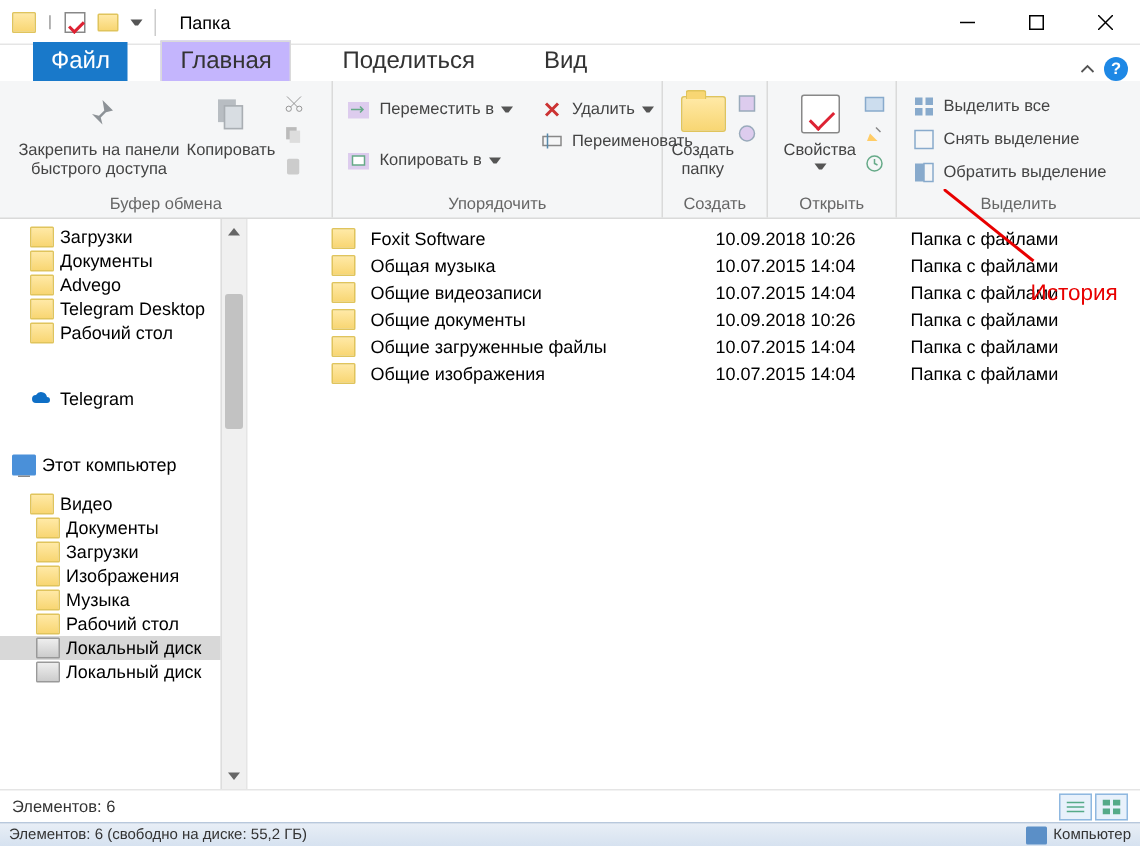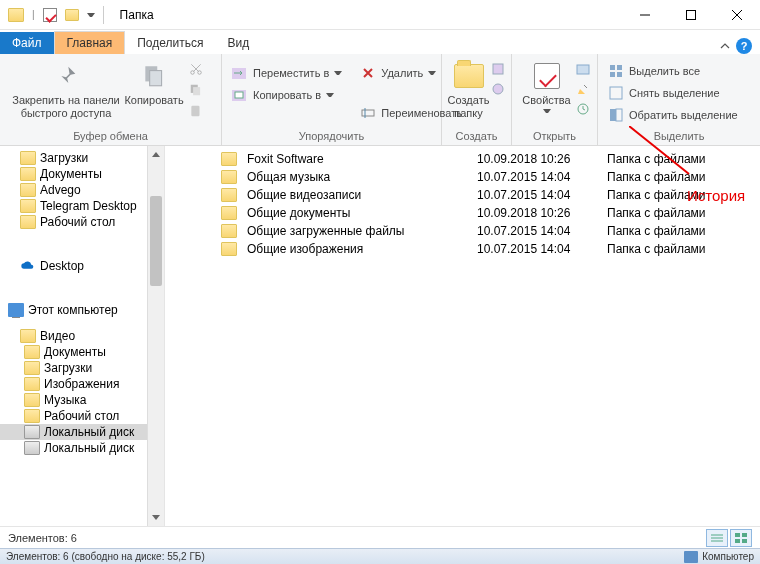--- a/index.html
+++ b/index.html
@@ -12,23 +12,23 @@
 .titlebar .chk { width: 14px; height: 14px; border: 1px solid #888; position: relative; }
 .titlebar .chk::after { content:""; position:absolute; left:2px; top:5px; width:8px; height:4px; border-left:2px solid #d23; border-bottom:2px solid #d23; transform: rotate(-45deg); }
 .titlebar .sep { width:1px; height:18px; background:#ccc; }
 .titlebar .title { padding-left: 8px; font-size: 12px; color:#000; }
 .titlebar .winbtns { margin-left:auto; display:flex; }
 .titlebar .winbtn { width: 46px; height: 30px; display:flex; align-items:center; justify-content:center; }
 .titlebar .winbtn svg { stroke:#000; stroke-width:1; fill:none; }
 
 
 .tabs { height: 24px; display:flex; align-items:flex-end; background:#fff; position:relative; }
-.tab { padding: 4px 12px; font-size: 12px; color:#333; }
+.tab { padding: 4px 12px; font-size: 16px; color:#333;margin-left:22px; }
 .tab.file { background:#1979ca; color:#fff; }
-.tab.active { background:#fdba74; border:1px solid #dadada; border-bottom:none; }
+.tab.active { background:#c4b5fd; border:1px solid #dadada; border-bottom:none; }
 .tabs .helpwrap { margin-left:auto; display:flex; align-items:center; gap:6px; padding-right:8px; }
 .help-circle { width:16px; height:16px; border-radius:50%; background:#1e88e5; color:#fff; font-size:11px; display:flex; align-items:center; justify-content:center; font-weight:bold; }
 .chevup { width:10px; height:10px; }
 
 
 .ribbon { background:#f5f6f7; border-bottom:1px solid #dadada; display:flex; height: 92px; }
 .group { border-right:1px solid #dadada; display:flex; flex-direction:column; }
 .group-body { flex:1; display:flex; align-items:flex-start; padding:4px 6px 0 6px; gap:2px; }
 .group-label { font-size: 11px; color:#666; text-align:center; padding:2px 0 3px 0; }
 .bigbtn { display:flex; flex-direction:column; align-items:center; width:66px; font-size:11px; color:#444; text-align:center; line-height:1.15; padding-top:2px; }
@@ -180,21 +180,21 @@
               </svg>
             </span>
           </div>
       </div>
     </div>
     <div class="group-label">Буфер обмена</div>
   </div>
 
   <div class="group" style="width:220px">
     <div class="group-body">
-      <div class="smallcol" style="gap:4px;padding-top:6px">
+      <div class="smallcol" style="gap:16px;padding-top:6px">
         <div class="smallbtn">
             <span class="sico">
               <svg width="16" height="14">
                 <rect width="14" height="11" y="2" fill="#dce"></rect>
                 <path d="M2 7h8m-2-2l2 2-2 2" stroke="#6a8" fill="none"></path>
               </svg>
             </span>
             <span>Переместить в</span>
             <span class="drop"></span>
           </div>
@@ -202,21 +202,21 @@
             <span class="sico">
               <svg width="16" height="14">
                 <rect width="14" height="11" y="2" fill="#dce"></rect>
                 <rect x="3" y="4" width="8" height="6" fill="#fff" stroke="#6a8"></rect>
               </svg>
             </span>
             <span>Копировать в</span>
             <span class="drop"></span>
           </div>
       </div>
-      <div class="smallcol" style="gap:22px;padding-top:6px;padding-left:8px">
+      <div class="smallcol" style="gap:3px;padding-top:6px;padding-left:8px">
         <div class="smallbtn">
             <span class="sico">
               <svg width="14" height="14" viewBox="0 0 14 14">
                 <path d="M3 3l8 8M11 3l-8 8" stroke="#c33" stroke-width="2"></path>
               </svg>
             </span>
             <span>Удалить</span>
             <span class="drop"></span>
           </div>
         <div class="smallbtn">
@@ -355,21 +355,21 @@
           <span style="margin-left:auto;color:#888;font-size:10px">📌</span>
         </div>
       </div>
     <div class="tree-spacer"></div>
     <div class="tree-item">
         <span class="tico od">
           <svg width="16" height="14" viewBox="0 0 24 16">
             <path d="M6 12a4 4 0 010-8 6 6 0 0111 2 3 3 0 010 6z" fill="#0f6fc6"></path>
           </svg>
         </span>
-        <span>Desktop</span>
+        <span>Telegram</span>
       </div>
     <div class="tree-spacer"></div>
     <div class="tree-item" style="padding-left:8px">
         <span class="tico pc"></span>
         <span>Этот компьютер</span>
       </div>
     <div id="tree-pc">
         <div class="tree-item" style="">
           <span class="tico folder"></span>
           <span>Видео</span>

